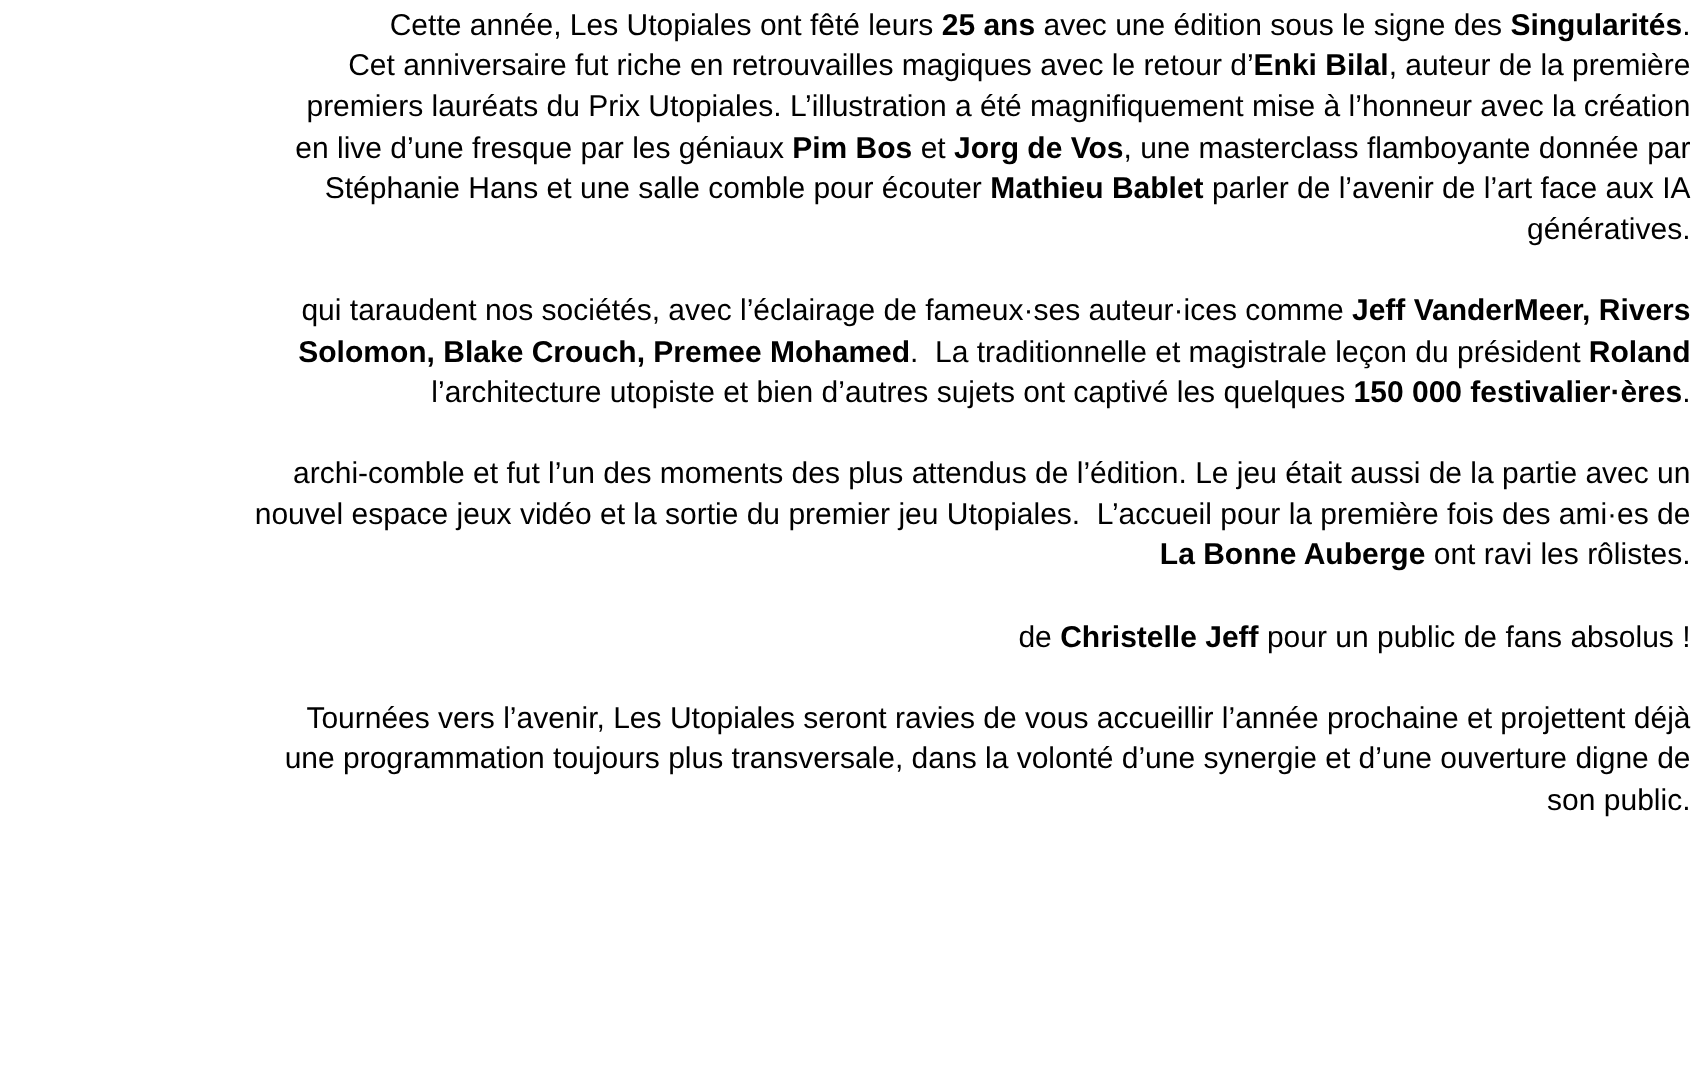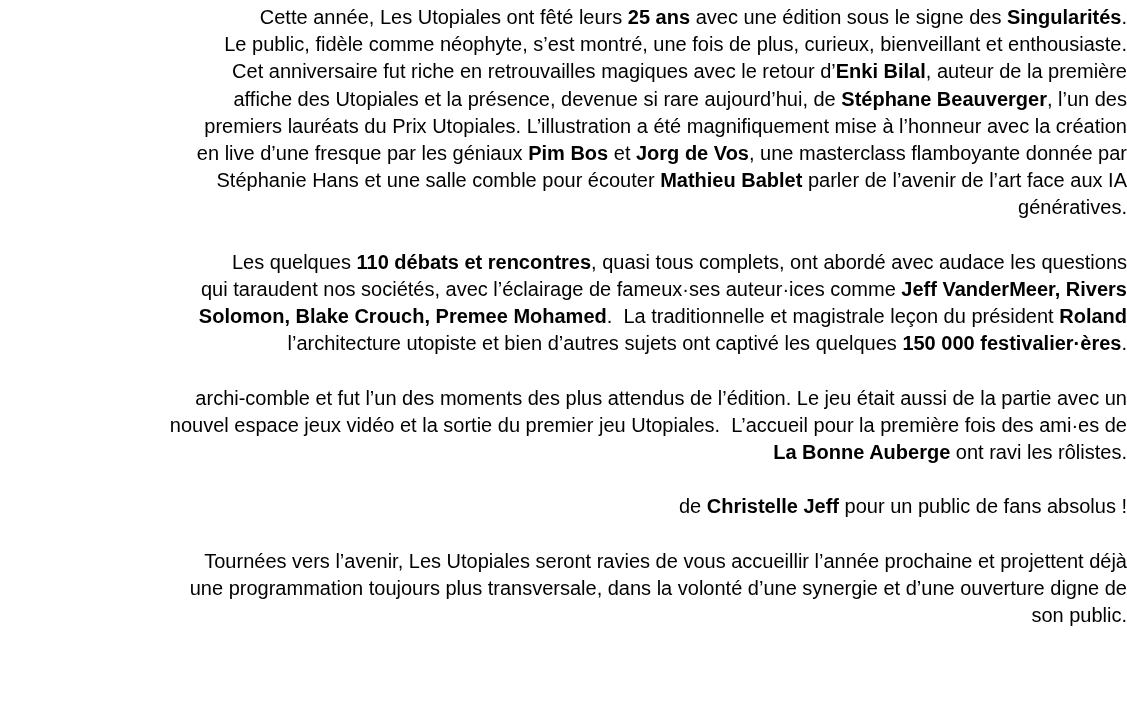--- a/index.html
+++ b/index.html
@@ -30,30 +30,27 @@
   .bold { font-weight: 700; }
   .italic { font-style: italic; }
 </style>
 </head>
 <body>
 
 <div class="doc">
   <div id="doc-body">
       <div class="paragraph">
         <div class="line"><span>Cette année, Les Utopiales ont fêté leurs </span><span class="bold">25 ans</span><span> avec une édition sous le signe des </span><span class="bold">Singularités</span><span>.</span></div>
-        <div class="line"><span>Le public, fidèle comme néophyte, s’est montré, une fois de plus, curieux, bienveillant et enthousiaste.</span></div>
         <div class="line"><span>Cet anniversaire fut riche en retrouvailles magiques avec le retour d’</span><span class="bold">Enki Bilal</span><span>, auteur de la première</span></div>
-        <div class="line"><span>affiche des Utopiales et la présence, devenue si rare aujourd’hui, de </span><span class="bold">Stéphane Beauverger</span><span>, l’un des</span></div>
         <div class="line"><span>premiers lauréats du Prix Utopiales. L’illustration a été magnifiquement mise à l’honneur avec la création</span></div>
         <div class="line"><span>en live d’une fresque par les géniaux </span><span class="bold">Pim Bos</span><span> et </span><span class="bold">Jorg de Vos</span><span>, une masterclass flamboyante donnée par</span></div>
         <div class="line"><span>Stéphanie Hans et une salle comble pour écouter </span><span class="bold">Mathieu Bablet</span><span> parler de l’avenir de l’art face aux IA</span></div>
         <div class="line"><span>génératives.</span></div>
       </div>
       <div class="paragraph">
-        <div class="line"><span>Les quelques </span><span class="bold">110 débats et rencontres</span><span>, quasi tous complets, ont abordé avec audace les questions</span></div>
         <div class="line"><span>qui taraudent nos sociétés, avec l’éclairage de fameux·ses auteur·ices comme </span><span class="bold">Jeff VanderMeer, Rivers</span></div>
         <div class="line"><span class="bold">Solomon, Blake Crouch, Premee Mohamed</span><span>.  La traditionnelle et magistrale leçon du président </span><span class="bold">Roland</span></div>
         <div class="line"><span>l’architecture utopiste et bien d’autres sujets ont captivé les quelques </span><span class="bold">150 000 festivalier·ères</span><span>.</span></div>
       </div>
       <div class="paragraph">
         <div class="line"><span>archi-comble et fut l’un des moments des plus attendus de l’édition. Le jeu était aussi de la partie avec un</span></div>
         <div class="line"><span>nouvel espace jeux vidéo et la sortie du premier jeu Utopiales.  L’accueil pour la première fois des ami·es de</span></div>
         <div class="line"><span class="bold">La Bonne Auberge</span><span> ont ravi les rôlistes.</span></div>
       </div>
       <div class="paragraph">

